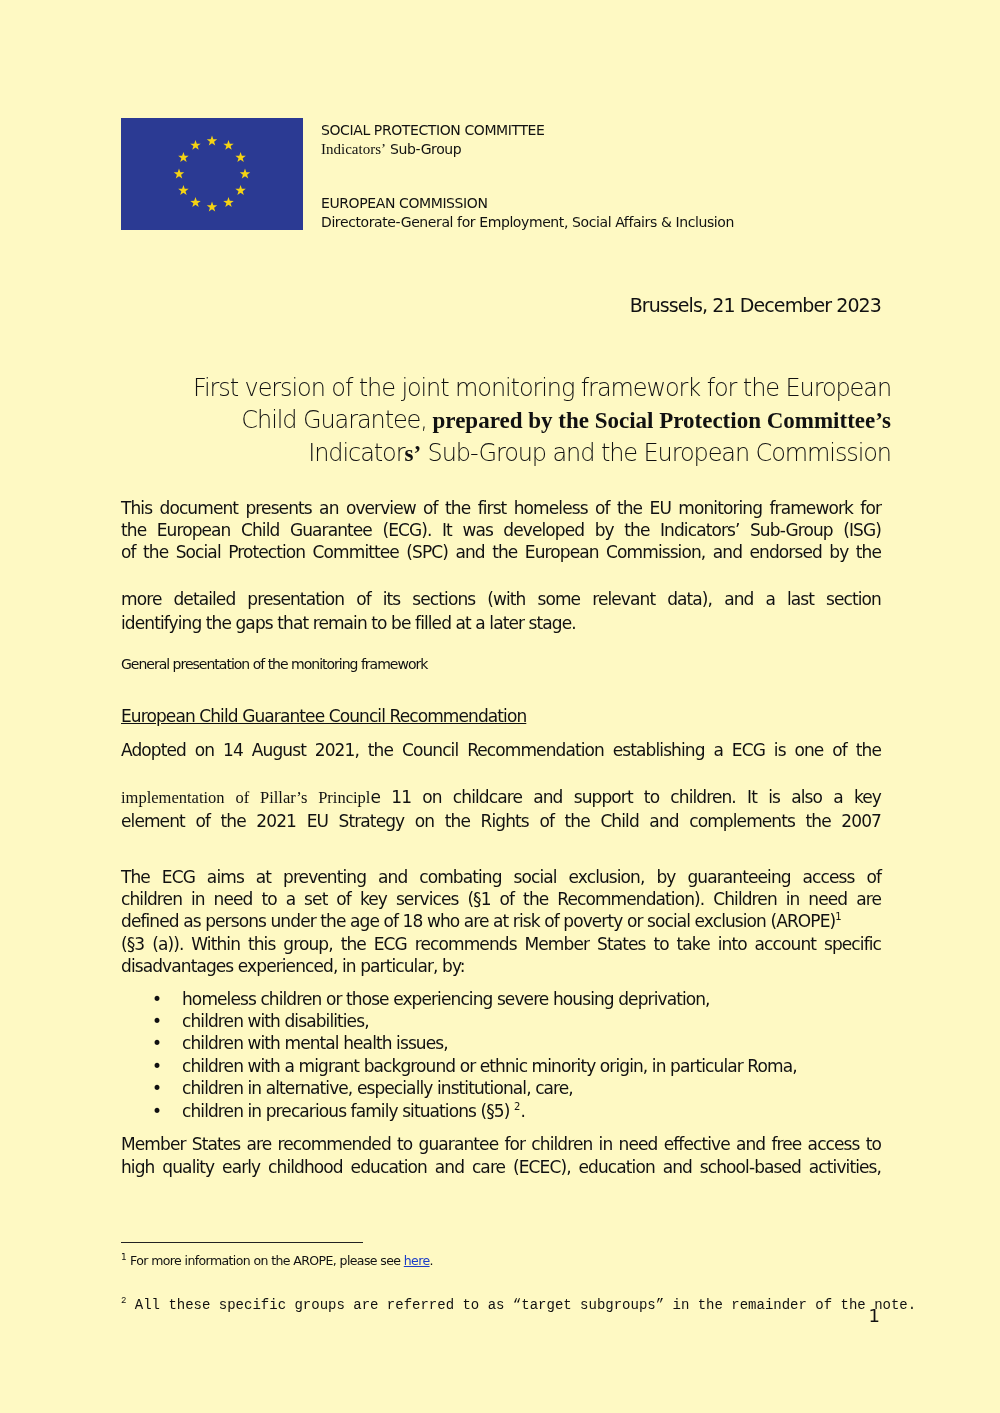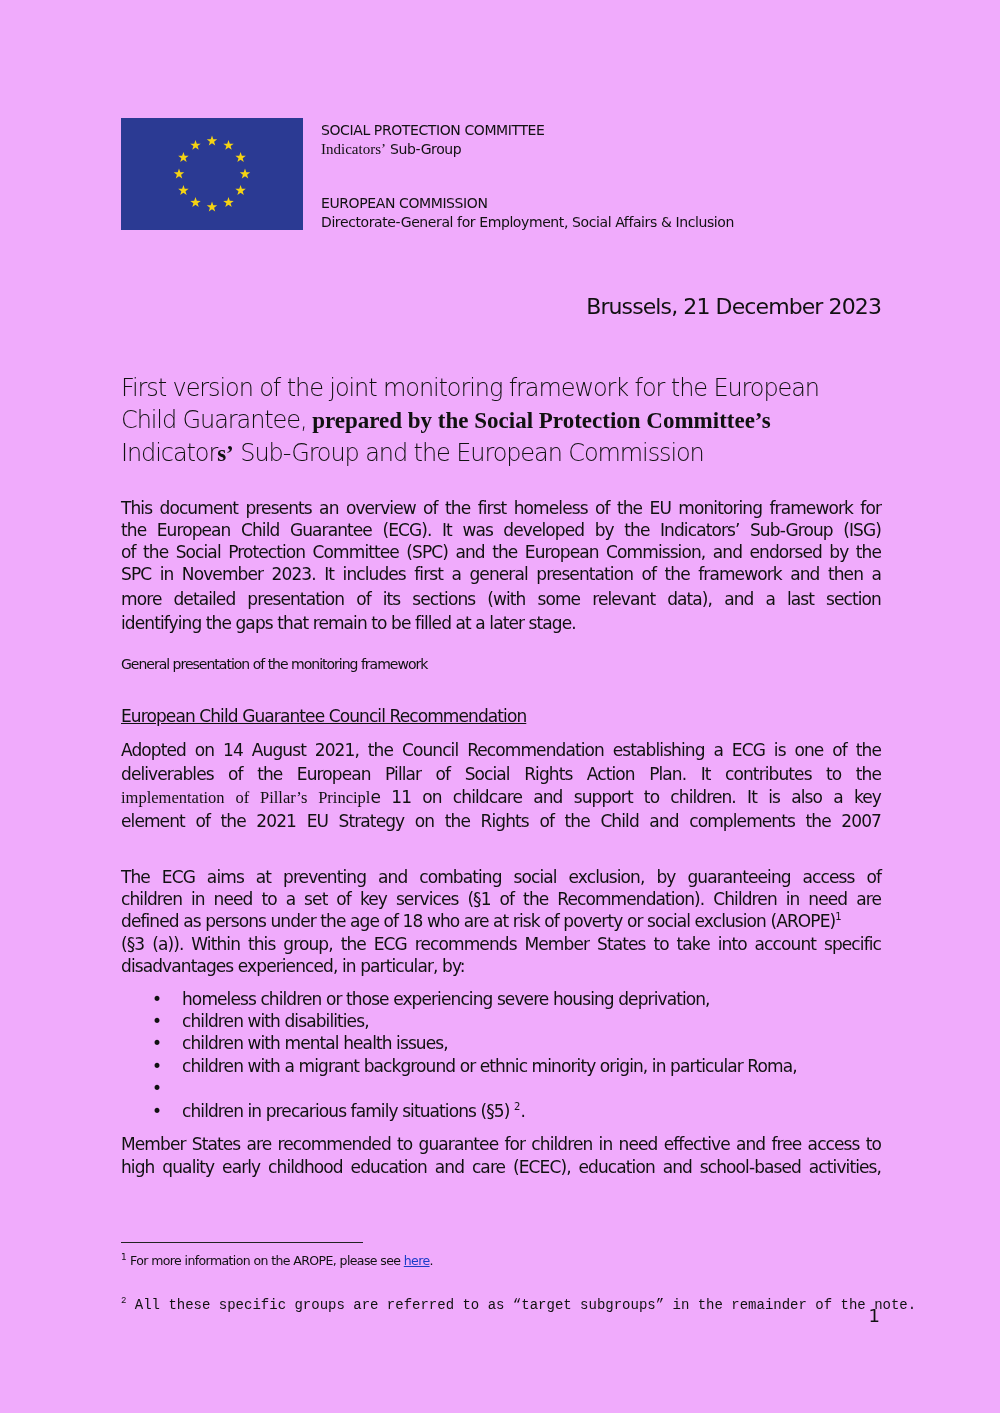--- a/index.html
+++ b/index.html
@@ -1,28 +1,28 @@
 <!DOCTYPE html>
 <html><head>
 <meta charset="utf-8">
 <style>
   html, body { margin: 0; padding: 0; background: #ffffff; }
   body { width: 1000px; height: 1413px; position: relative; overflow: hidden;
          font-family: "DejaVu Sans", sans-serif; color: #111; }
-  .page { position: absolute; left: 0; top: 0; width: 1000px; height: 1413px; background: #f0abfc; }
+  .page { position: absolute; left: 0; top: 0; width: 1000px; height: 1413px; background: #fef9c3; }
 
   .flag { position: absolute; left: 121px; top: 118px; width: 182px; height: 112px; background: #2b3a93; }
   .flag svg { width: 100%; height: 100%; display: block; }
 
   .hdr { position: absolute; left: 321px; font-size: 14px; line-height: 18px; letter-spacing: -0.4px; color: #111; white-space: nowrap; }
   .hdr .serif { font-family: "Liberation Serif", serif; letter-spacing: 0; font-size: 15px; }
 
-  .date { position: absolute; right: 119px; top: 294px; font-size: 22px; letter-spacing: -0.9px; white-space: nowrap; }
+  .date { position: absolute; right: 119px; top: 294px; font-size: 19px; letter-spacing: -0.9px; white-space: nowrap; }
 
-  .title { position: absolute; left: 121px; width: 760px; top: 372px; text-align: left;
+  .title { position: absolute; left: 131px; width: 760px; top: 372px; text-align: right;
            font-size: 24px; line-height: 32px; letter-spacing: -1.1px; font-weight: 300; }
   .title .bold { font-family: "Liberation Serif", serif; font-weight: bold; letter-spacing: 0; font-size: 23px; }
 
   .line { position: absolute; left: 121px; width: 760px; font-size: 17px; line-height: 22px;
           letter-spacing: -0.9px; white-space: nowrap; }
   .just { text-align: justify; text-align-last: justify; }
   .serif-run { font-family: "Liberation Serif", serif; letter-spacing: 0; font-size: 16.5px; }
   sup { font-size: 10px; line-height: 0; vertical-align: super; letter-spacing: 0; }
 
   .h2 { position: absolute; left: 121px; top: 656px; font-size: 14px; letter-spacing: -1px; white-space: nowrap; }
@@ -74,47 +74,46 @@
 
   <div class="title">
     <div>First version of the joint monitoring framework for the European</div>
     <div><span>Child Guarantee,</span><span class="bold"> prepared by the Social Protection Committee’s</span></div>
     <div><span>Indicator</span><span class="bold">s’</span><span> Sub-Group and the European Commission</span></div>
   </div>
 
   <div class="line just" style="top:497px">This document presents an overview of the first homeless of the EU monitoring framework for</div>
   <div class="line just" style="top:519px">the European Child Guarantee (ECG). It was developed by the Indicators’ Sub-Group (ISG)</div>
   <div class="line just" style="top:541px">of the Social Protection Committee (SPC) and the European Commission, and endorsed by the</div>
-  <div class="line just" style="top:563px">SPC in November 2023. It includes first a general presentation of the framework and then a</div>
   <div class="line just" style="top:588px">more detailed presentation of its sections (with some relevant data), and a last section</div>
   <div class="line" style="top:612px">identifying the gaps that remain to be filled at a later stage.</div>
 
   <div class="h2">General presentation of the monitoring framework</div>
   <div class="h3">European Child Guarantee Council Recommendation</div>
 
   <div class="line just" style="top:739px">Adopted on 14 August 2021, the Council Recommendation establishing a ECG is one of the</div>
-  <div class="line just" style="top:763px">deliverables of the European Pillar of Social Rights Action Plan. It contributes to the</div>
   <div class="line just" style="top:786px"><span class="serif-run">implementation of Pillar’s Principl</span><span>e 11 on childcare and support to children. It is also a key</span></div>
   <div class="line just" style="top:810px">element of the 2021 EU Strategy on the Rights of the Child and complements the 2007</div>
 
   <div class="line just" style="top:866px">The ECG aims at preventing and combating social exclusion, by guaranteeing access of</div>
   <div class="line just" style="top:888px">children in need to a set of key services (§1 of the Recommendation). Children in need are</div>
   <div class="line" style="top:910px"><span>defined as persons under the age of 18 who are at risk of poverty or social exclusion (AROPE)</span><sup>1</sup></div>
   <div class="line just" style="top:933px">(§3 (a)). Within this group, the ECG recommends Member States to take into account specific</div>
   <div class="line" style="top:955px">disadvantages experienced, in particular, by:</div>
 
   <div class="bullet" style="top:988px">•</div>
   <div class="bullet-text" style="top:988px">homeless children or those experiencing severe housing deprivation,</div>
   <div class="bullet" style="top:1010px">•</div>
   <div class="bullet-text" style="top:1010px">children with disabilities,</div>
   <div class="bullet" style="top:1032px">•</div>
   <div class="bullet-text" style="top:1032px">children with mental health issues,</div>
   <div class="bullet" style="top:1055px">•</div>
   <div class="bullet-text" style="top:1055px">children with a migrant background or ethnic minority origin, in particular Roma,</div>
   <div class="bullet" style="top:1077px">•</div>
+  <div class="bullet-text" style="top:1077px">children in alternative, especially institutional, care,</div>
   <div class="bullet" style="top:1100px">•</div>
   <div class="bullet-text" style="top:1100px"><span>children in precarious family situations (§5) </span><sup>2</sup><span>.</span></div>
 
   <div class="line just" style="top:1133px">Member States are recommended to guarantee for children in need effective and free access to</div>
   <div class="line just" style="top:1156px">high quality early childhood education and care (ECEC), education and school-based activities,</div>
 
   <div class="fn-rule"></div>
   <div class="fn fn1"><sup>1</sup><span> For more information on the AROPE, please see </span><a href="#">here</a><span>.</span></div>
   <div class="fn fn2"><sup>2</sup><span> All these specific groups are referred to as “target subgroups” in the remainder of the note.</span></div>
 

